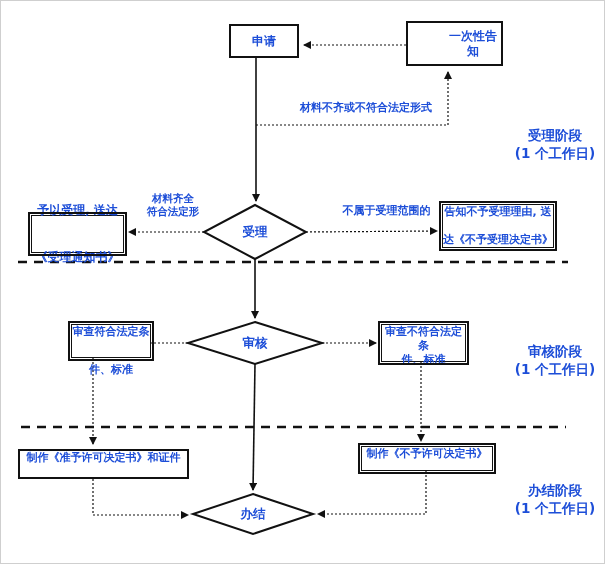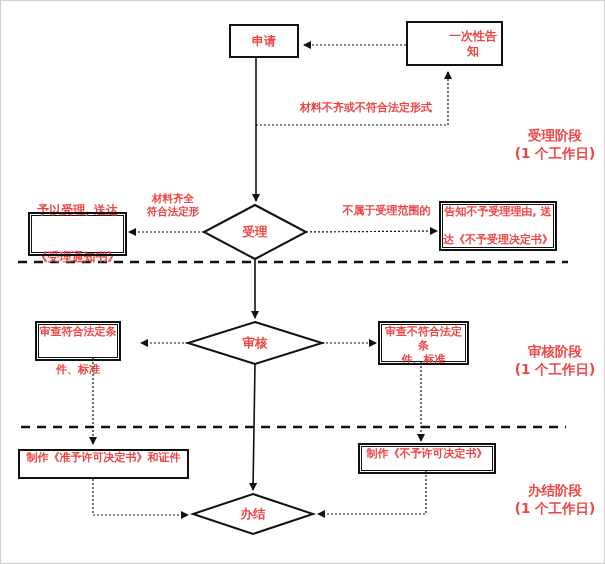--- a/index.html
+++ b/index.html
@@ -3,21 +3,21 @@
 <meta charset="utf-8">
 <style>
   html,body{margin:0;padding:0;background:#fff;}
   #canvas{
     position:relative;
     width:605px;height:564px;
     background:#ffffff;
     border:1px solid #cfcfcf;
     box-sizing:border-box;
     font-family:"DejaVu Sans","Liberation Sans",sans-serif;
-    color:#ef4444;
+    color:#1d4ed8;
     overflow:hidden;
   }
   #wires{position:absolute;left:0;top:0;}
   .node{
     position:absolute;
     background:#fff;
     display:flex;flex-direction:column;
     align-items:center;justify-content:center;
     text-align:center;
     font-weight:bold;
@@ -98,21 +98,21 @@
   <div class="node double" style="left:30px;top:214px;width:93px;height:38px;gap:32px;">
     <span>予以受理, 送达</span>
     <span>《受理通知书》</span>
   </div>
 
   <div class="node double small" style="left:441px;top:203px;width:112px;height:44px;">
     <span>告知不予受理理由, 送</span>
     <span>达《不予受理决定书》</span>
   </div>
 
-  <div class="node double small" style="left:37px;top:323px;width:80px;height:34px;gap:24px;">
+  <div class="node double small" style="left:70px;top:323px;width:80px;height:34px;gap:24px;">
     <span>审查符合法定条</span>
     <span>件、标准</span>
   </div>
 
   <div class="node double small" style="left:380px;top:323px;width:85px;height:38px;">
     <span>审查不符合法定条</span>
     <span>件、标准</span>
   </div>
 
   <div class="node single small nowrap" style="left:17px;top:448px;width:171px;height:30px;">

